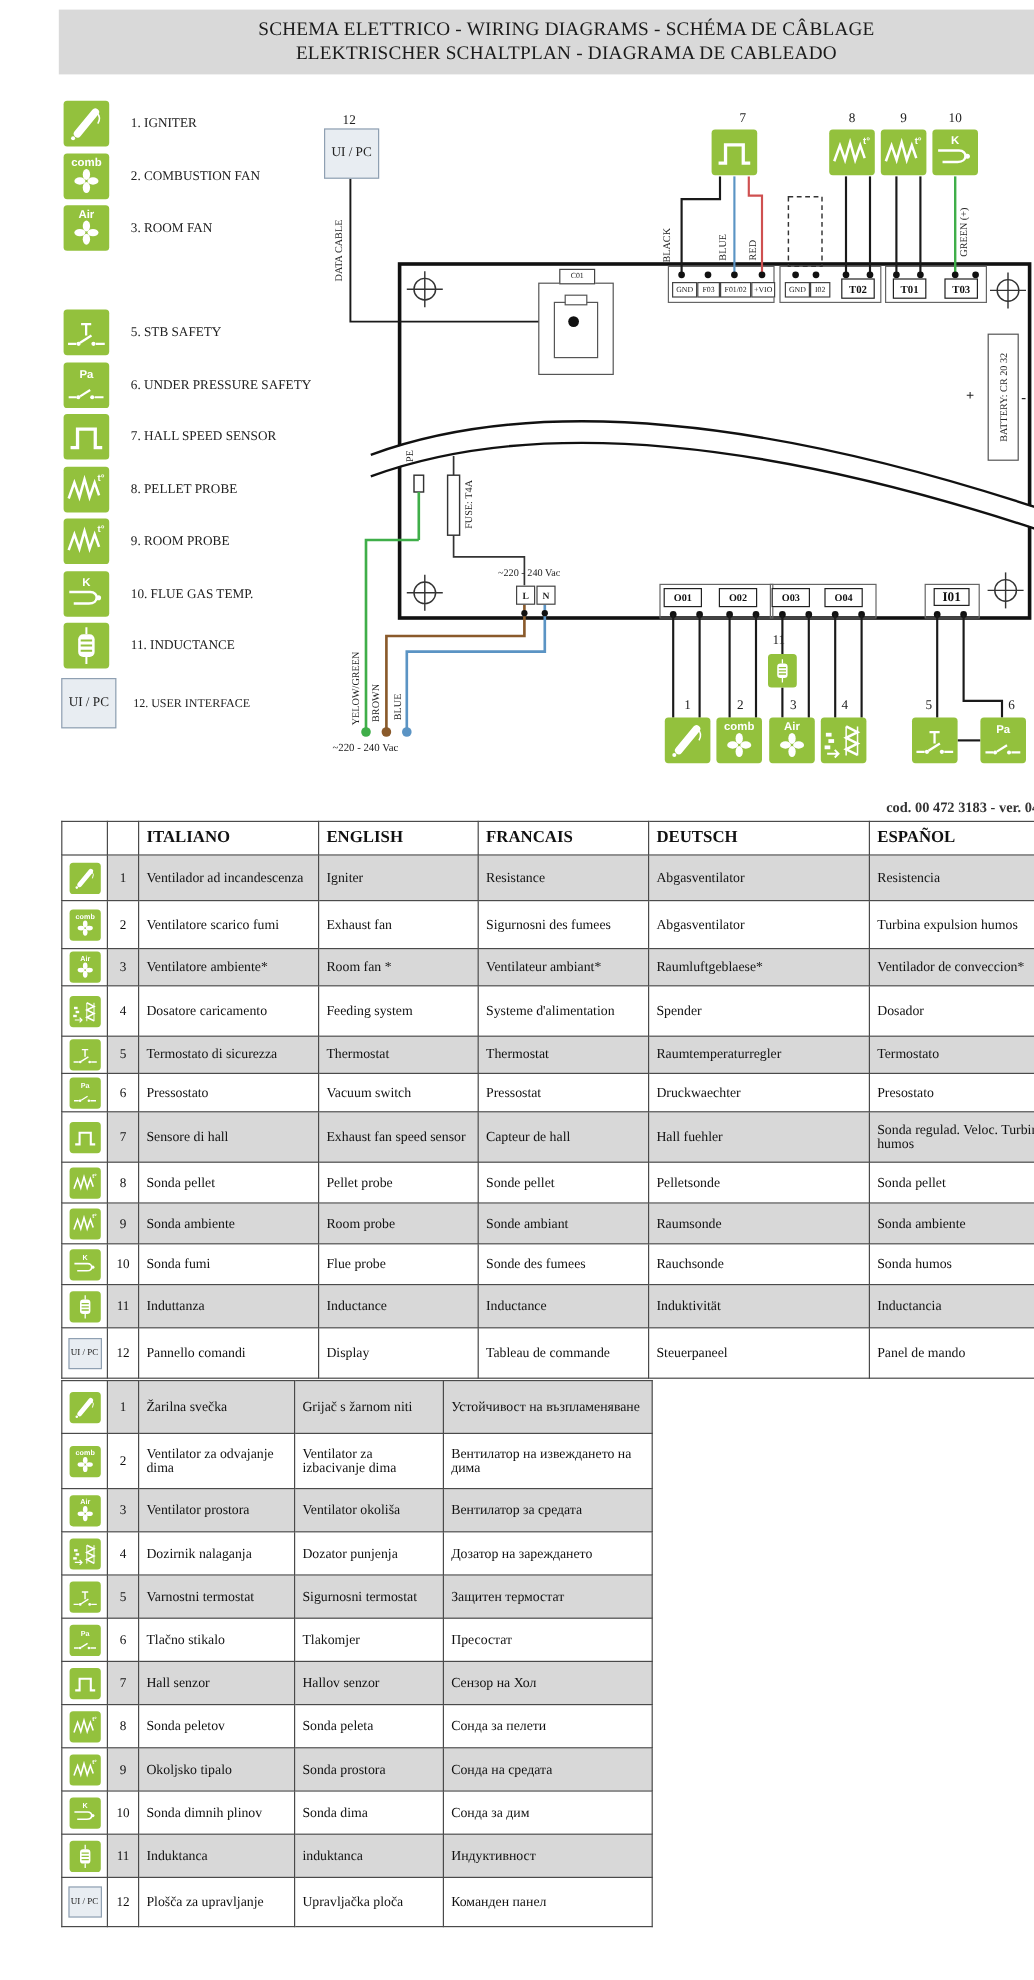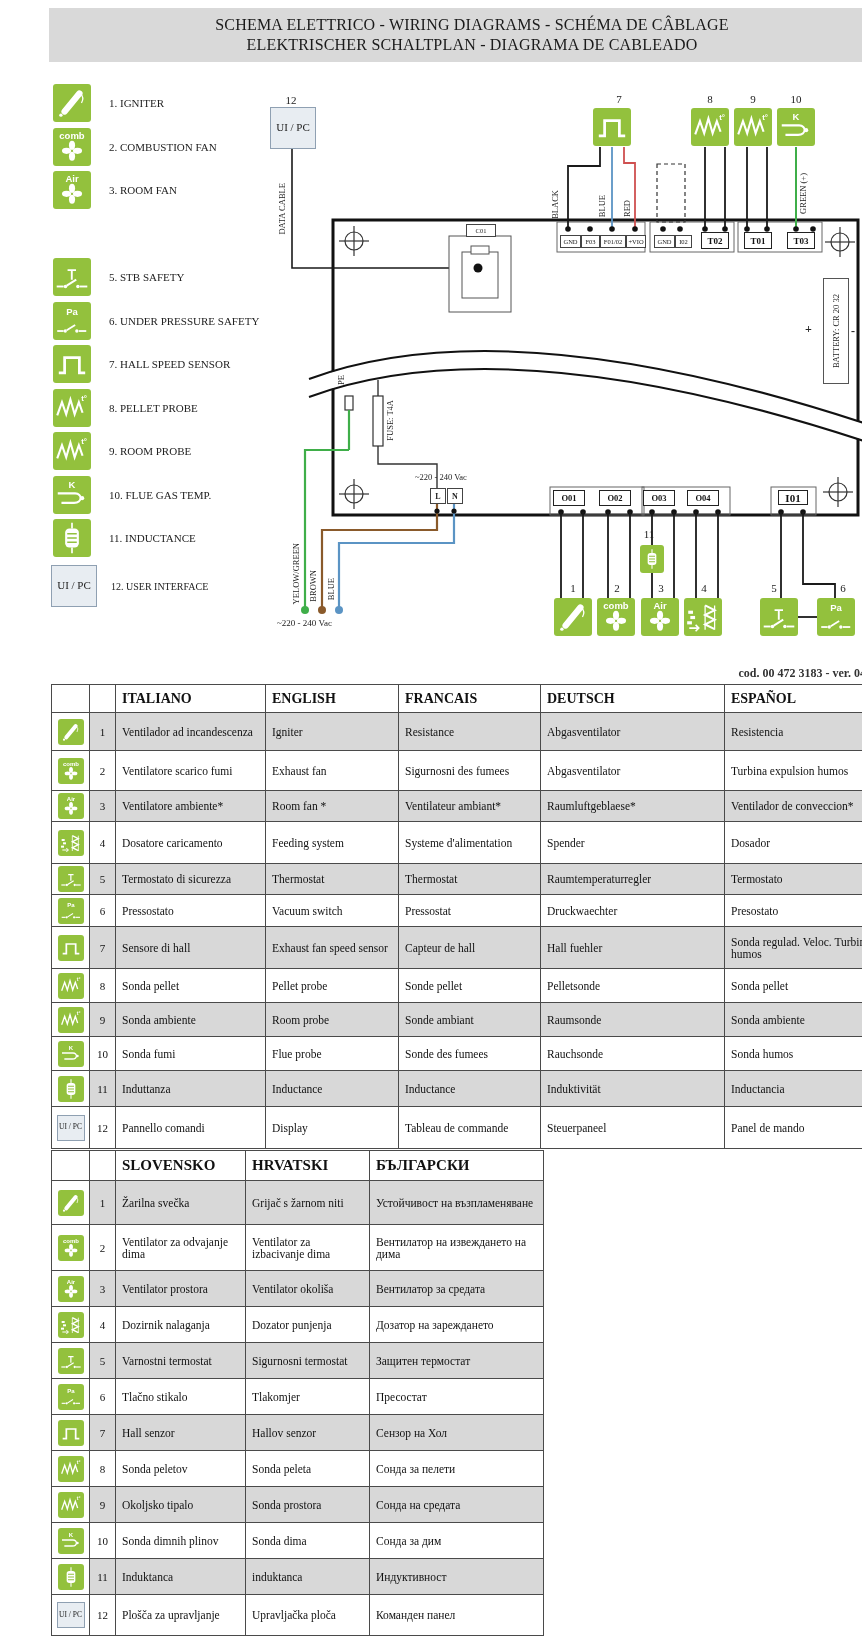--- a/index.html
+++ b/index.html
@@ -657,27 +657,20 @@
 
   <table class="lang" id="t2" style="left:10px;top:1150px;width:492px">
     <colgroup>
         <col style="width:38px">
         <col style="width:26px">
         <col style="width:130px">
         <col style="width:124px">
         <col style="width:174px">
       </colgroup>
     <tbody>
-        <tr style="height:30px">
-      <th class="ic"></th>
-      <th class="num"></th>
-      <th>SLOVENSKO</th>
-      <th>HRVATSKI</th>
-      <th>БЪЛГАРСКИ</th>
-    </tr>
     <tr class="gray" style="height:44px">
       <td class="ic">
             <div class="t-ic">
               <svg viewBox="0 0 36 36">
                 <use href="#sym-igniter"></use>
               </svg>
             </div>
           </td>
       <td class="num">1</td>
       <td>Žarilna svečka</td>

